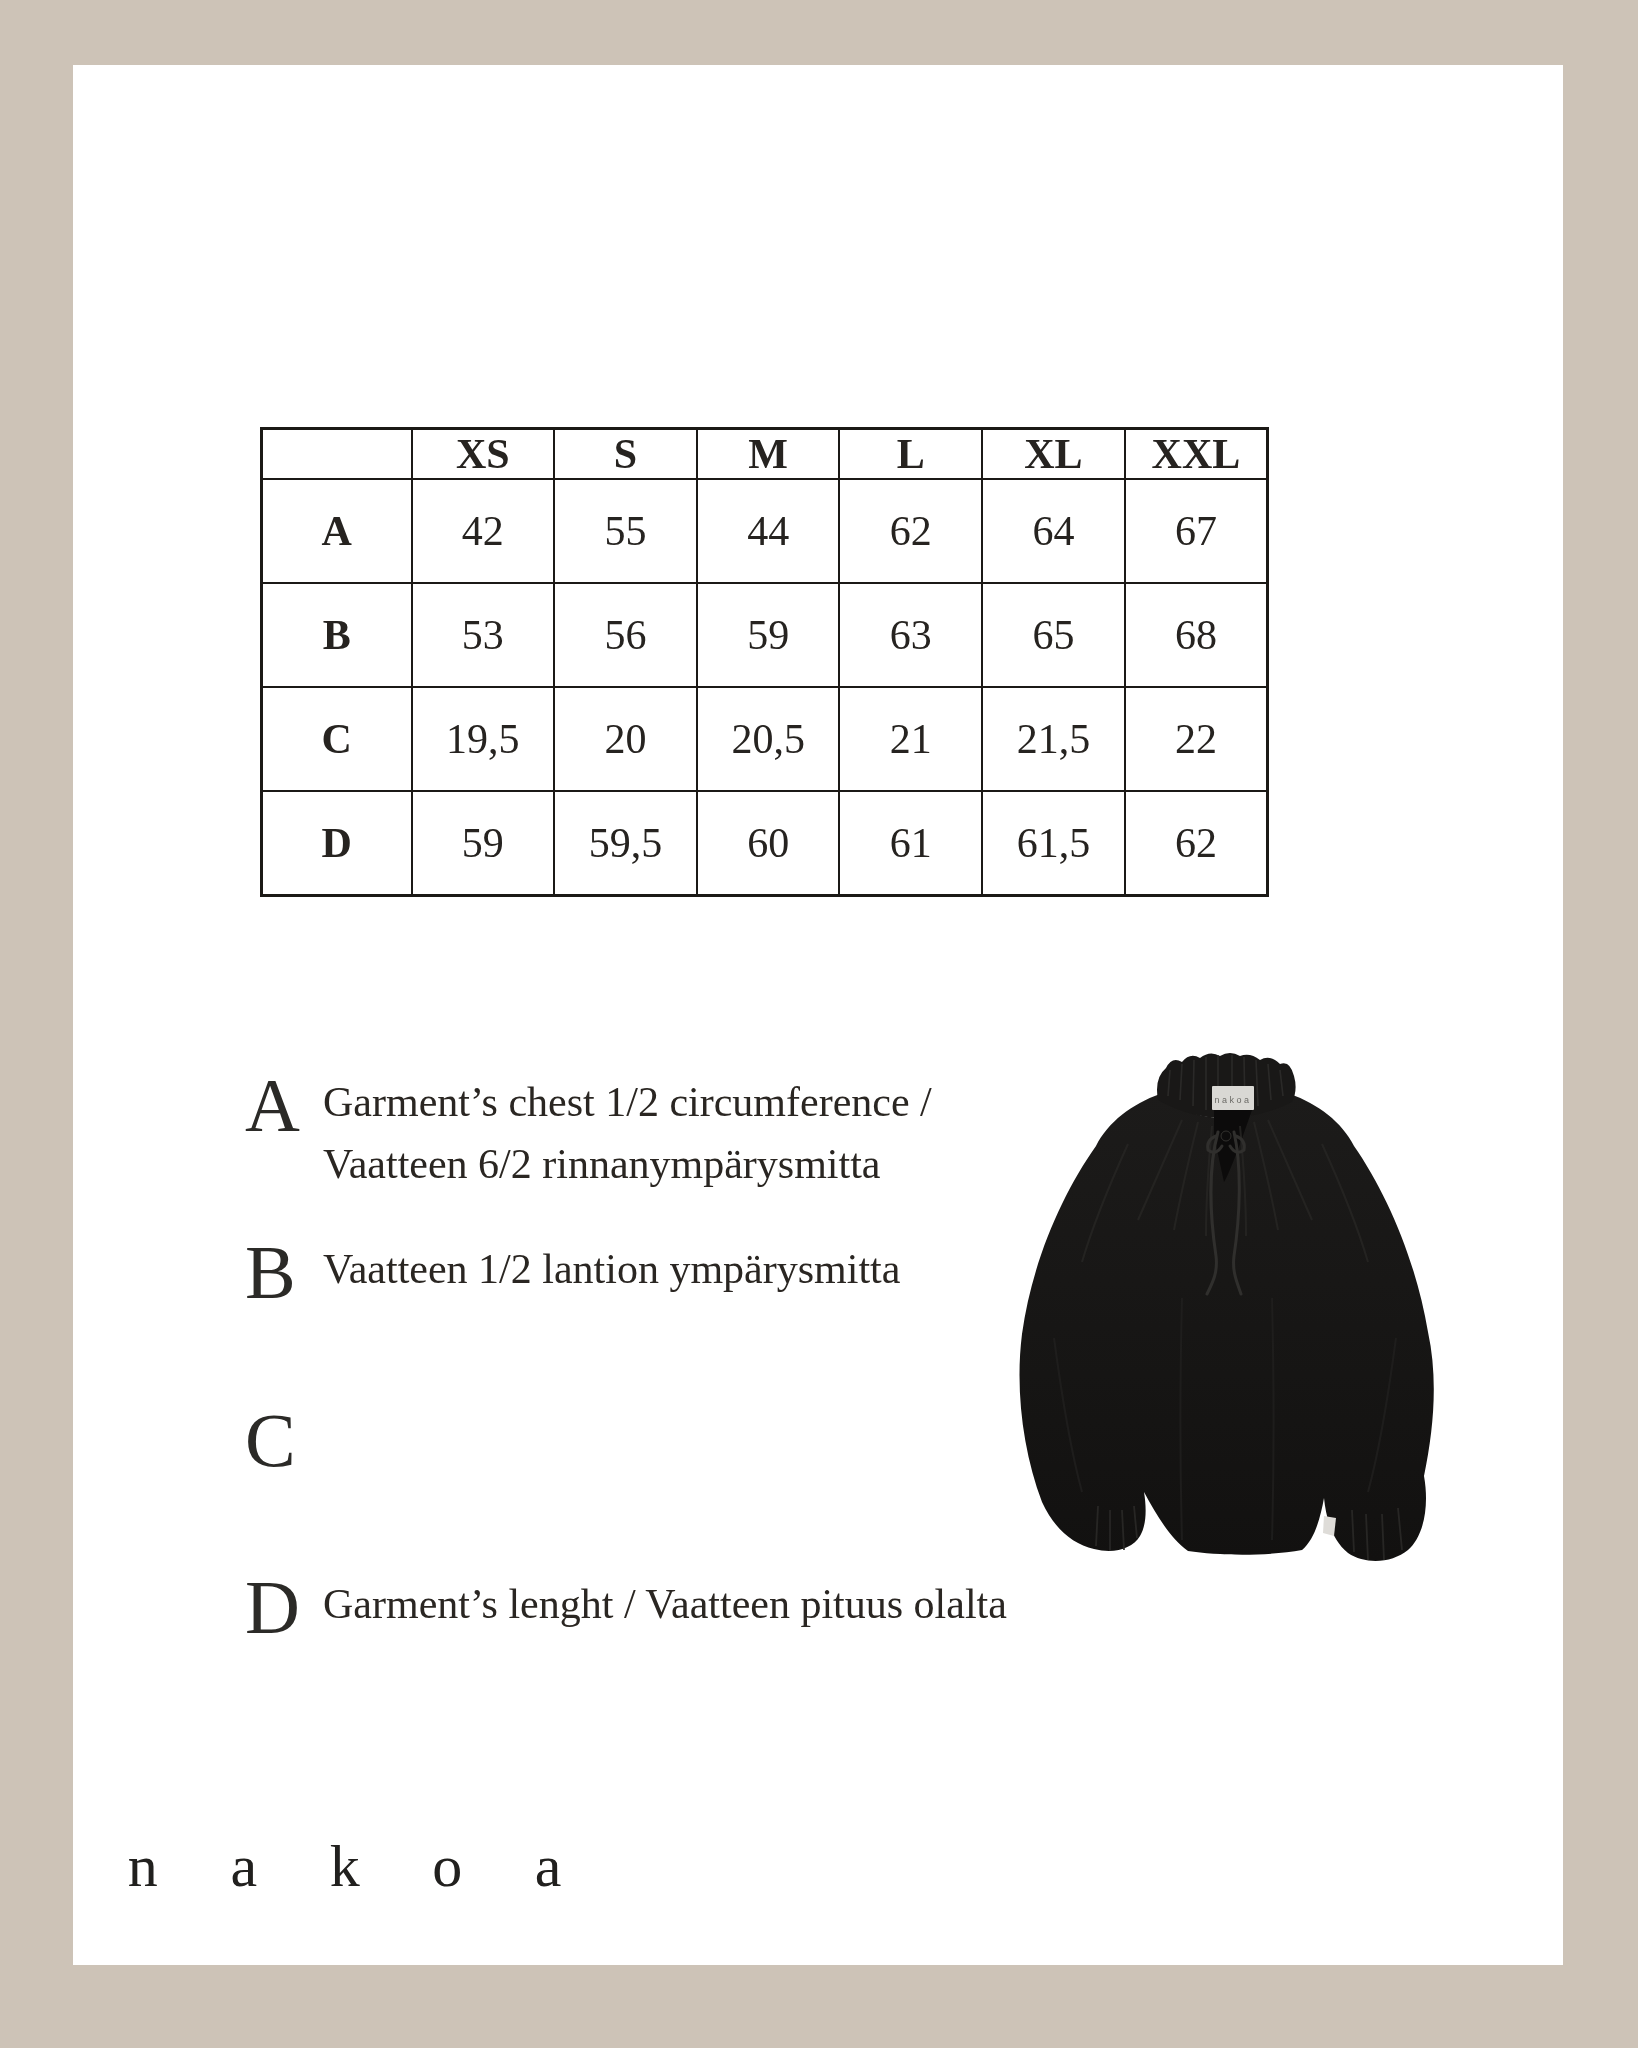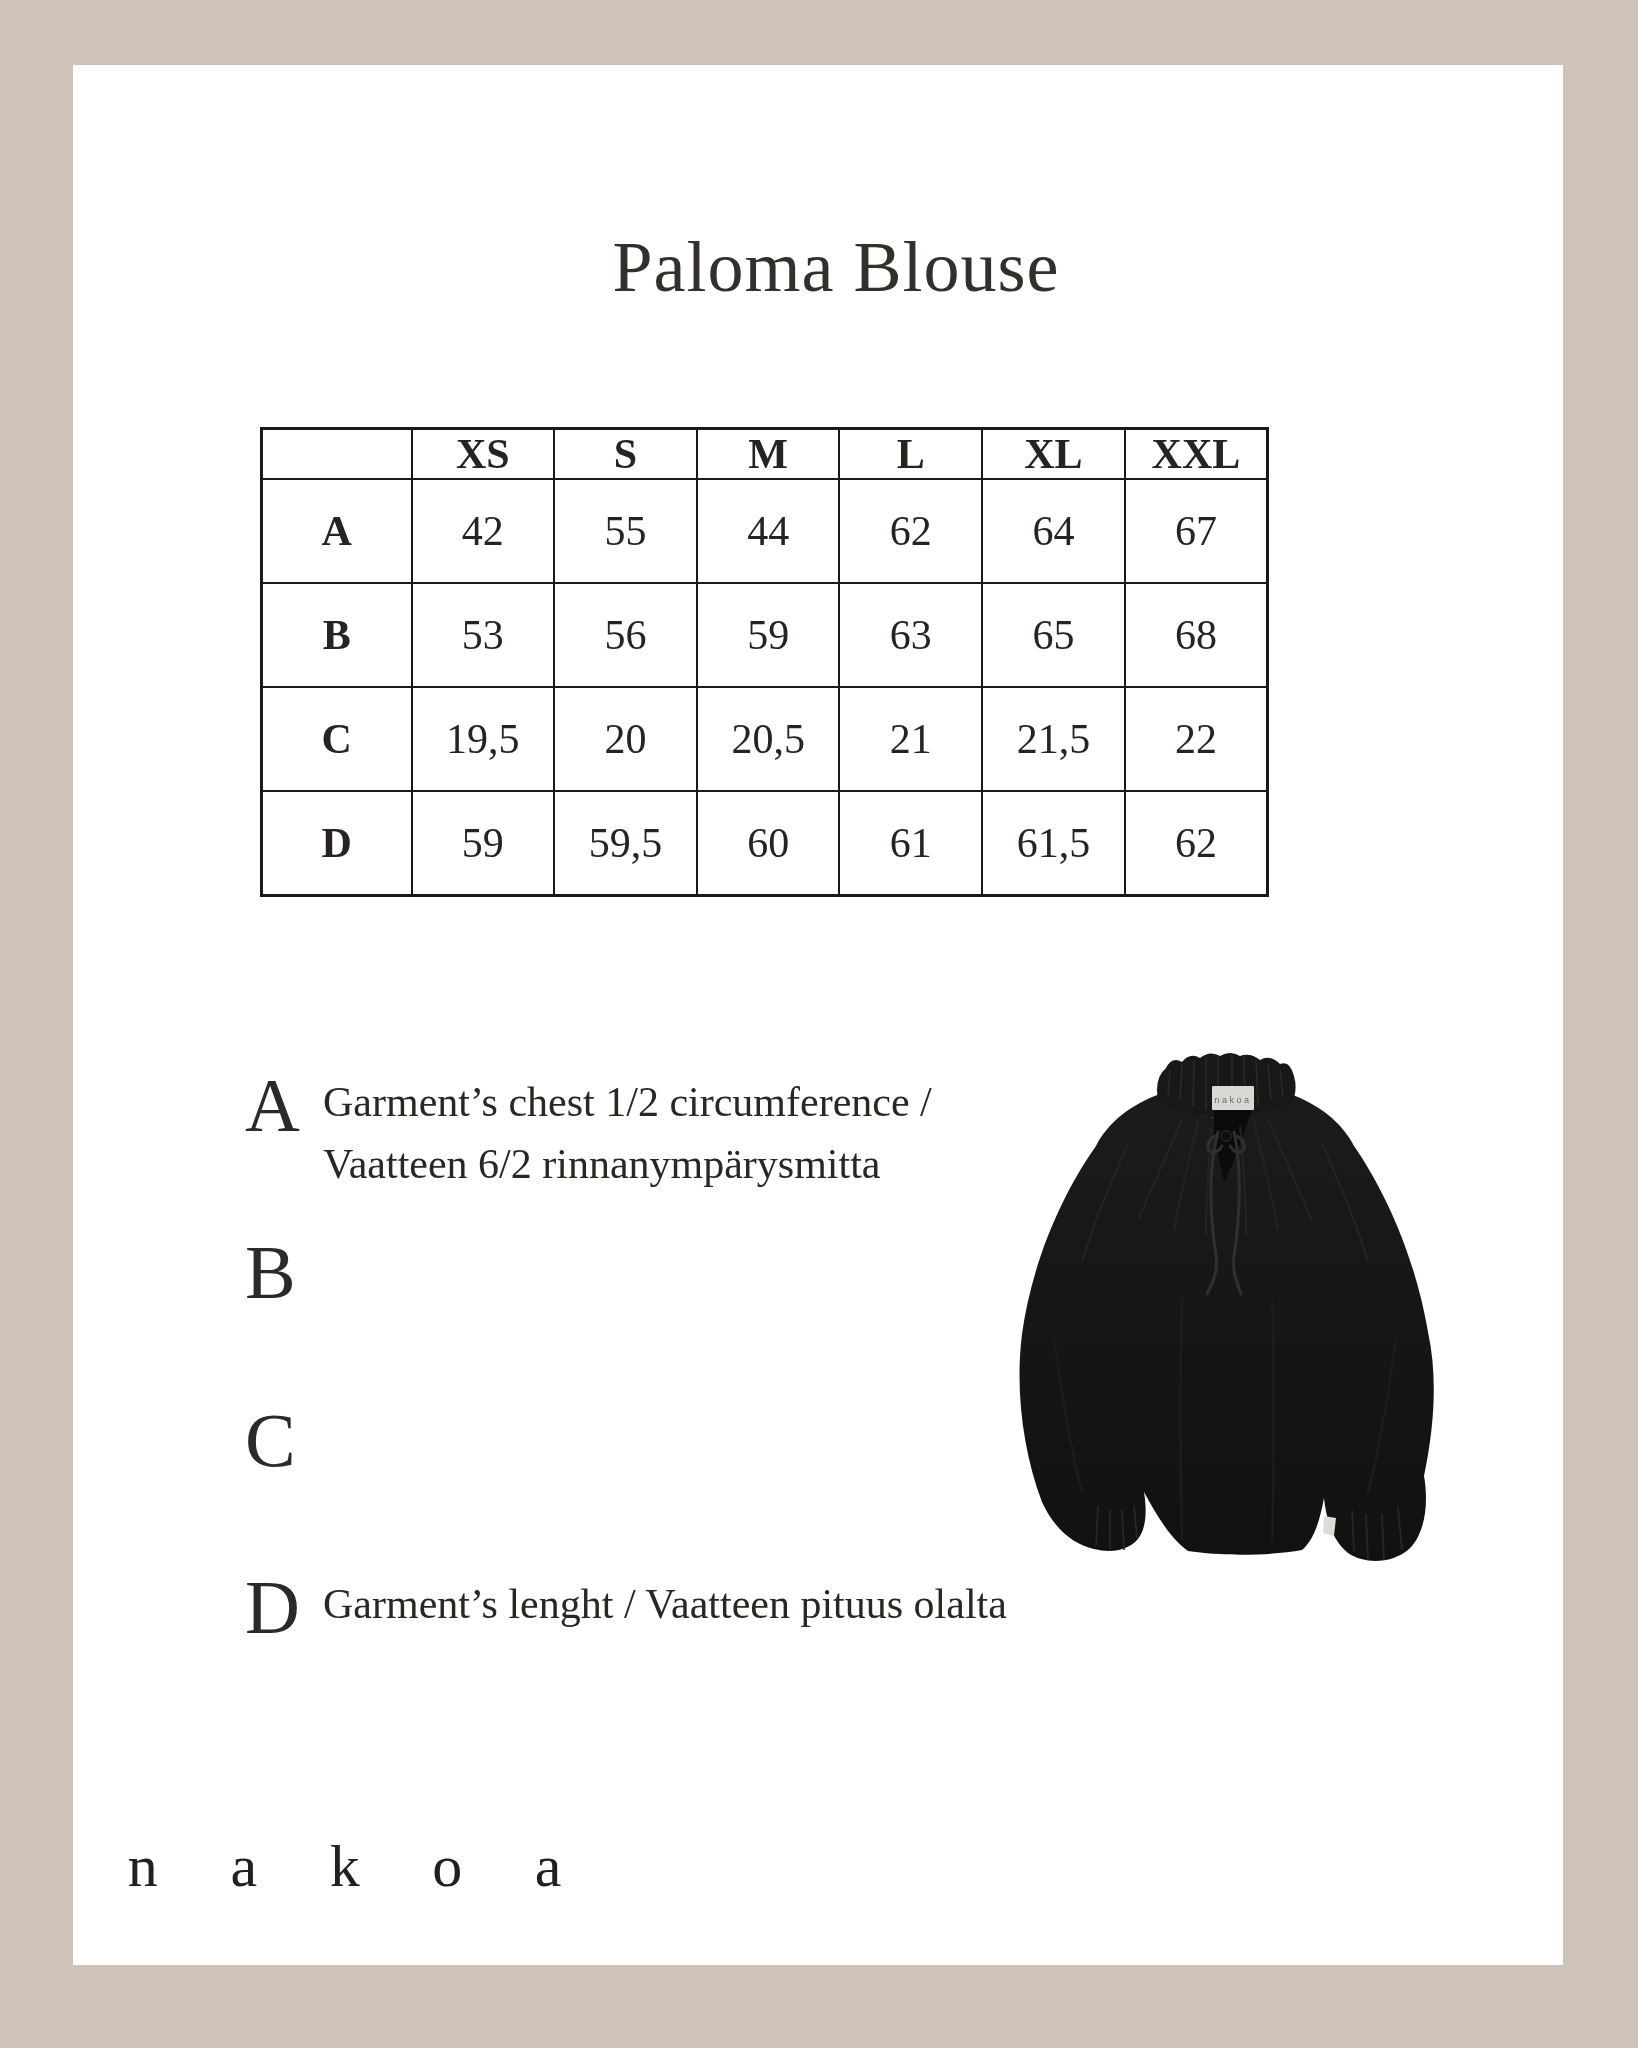--- a/index.html
+++ b/index.html
@@ -60,21 +60,20 @@
     letter-spacing:0.48em;padding-left:0.48em;box-sizing:border-box;
     color:#21201e;
   }
 </style>
 </head>
 <body>
 
 <div class="frame">
   <div class="page">
 
-    <div class="page-title">Paloma Blouse</div>
 
     <table class="size-table">
       <colgroup>
         <col class="col-label">
           <col>
           <col>
           <col>
           <col>
           <col>
           <col>
@@ -134,20 +133,21 @@
       <div class="legend-item pos-a">
         <div class="legend-letter">A</div>
         <div class="legend-text">
           <div>Garment’s chest 1/2 circumference /</div>
           <div>Vaatteen 6/2 rinnanympärysmitta</div>
         </div>
       </div>
       <div class="legend-item pos-b">
         <div class="legend-letter">B</div>
         <div class="legend-text">
+          <div>Vaatteen 1/2 lantion ympärysmitta</div>
         </div>
       </div>
       <div class="legend-item pos-c">
         <div class="legend-letter">C</div>
       </div>
       <div class="legend-item pos-d">
         <div class="legend-letter">D</div>
         <div class="legend-text">
           <div>Garment’s lenght / Vaatteen pituus olalta</div>
           <div></div>

